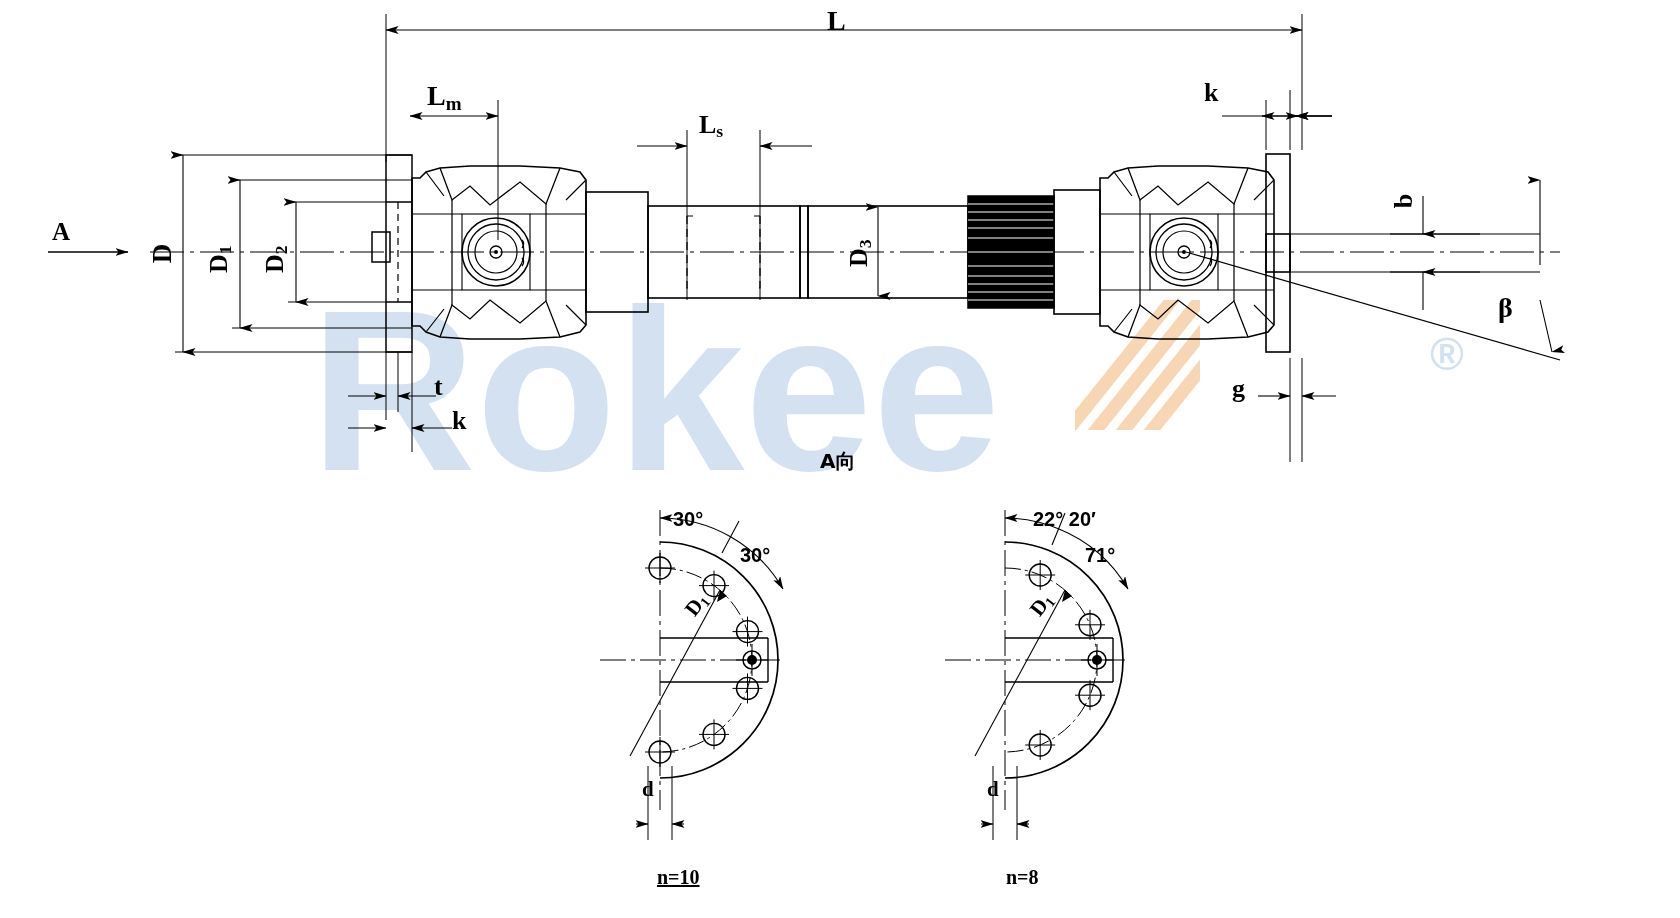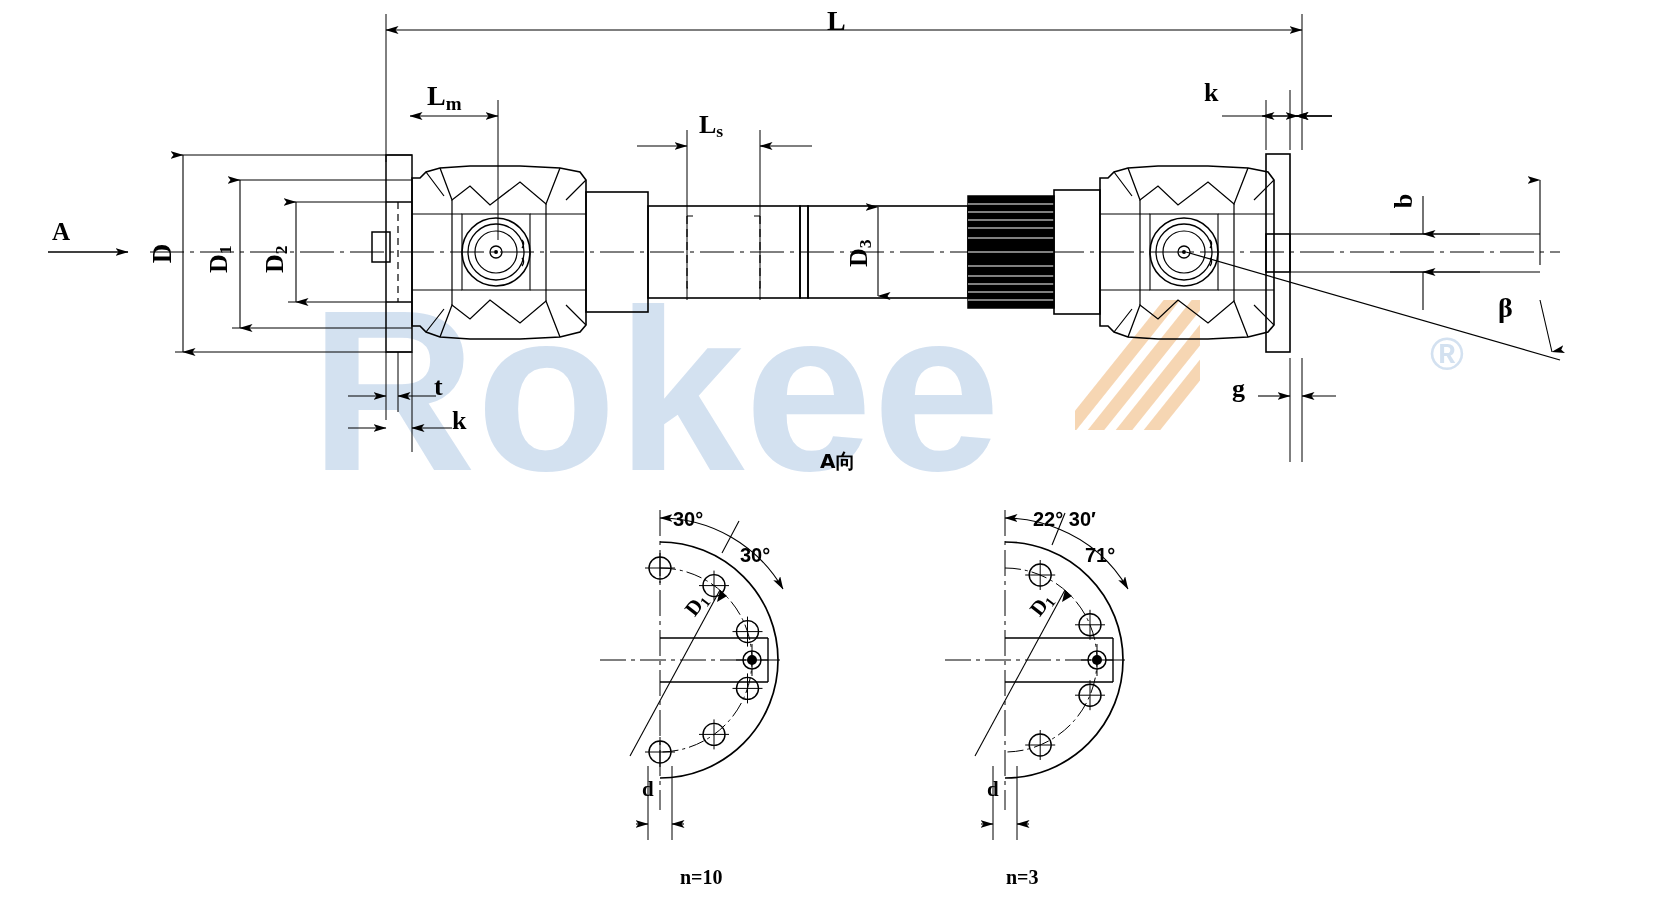--- a/index.html
+++ b/index.html
@@ -374,23 +374,23 @@
   <div class="lbl" style="left:1232px;top:374px;font-size:26px;">g</div>
 
   <div class="lbl" style="left:1498px;top:292px;font-size:28px;">β</div>
 
   <div class="lbl" style="left:673px;top:508px;font-size:20px;font-family:'Liberation Sans',sans-serif;">30°</div>
   <div class="lbl" style="left:740px;top:544px;font-size:20px;font-family:'Liberation Sans',sans-serif;">30°</div>
   <div class="lbl rot" style="left:677px;top:592px;width:40px;text-align:center;font-size:21px;transform:rotate(-52deg);">
     <span>D</span><span class="sub">1</span>
   </div>
   <div class="lbl" style="left:642px;top:777px;font-size:21px;">d</div>
-  <div class="lbl" style="left:680px;top:866px;font-size:20px;">n=10</div>
-
-  <div class="lbl" style="left:1033px;top:508px;font-size:20px;font-family:'Liberation Sans',sans-serif;">22° 30′</div>
+  <div class="lbl" style="left:657px;top:866px;font-size:20px;text-decoration:underline;">n=10</div>
+
+  <div class="lbl" style="left:1033px;top:508px;font-size:20px;font-family:'Liberation Sans',sans-serif;">22° 20′</div>
   <div class="lbl" style="left:1085px;top:544px;font-size:20px;font-family:'Liberation Sans',sans-serif;">71°</div>
   <div class="lbl rot" style="left:1022px;top:592px;width:40px;text-align:center;font-size:21px;transform:rotate(-52deg);">
     <span>D</span><span class="sub">1</span>
   </div>
   <div class="lbl" style="left:987px;top:777px;font-size:21px;">d</div>
-  <div class="lbl" style="left:1006px;top:866px;font-size:20px;">n=3</div>
+  <div class="lbl" style="left:1006px;top:866px;font-size:20px;">n=8</div>
 
 </div>
 
 </body></html>

